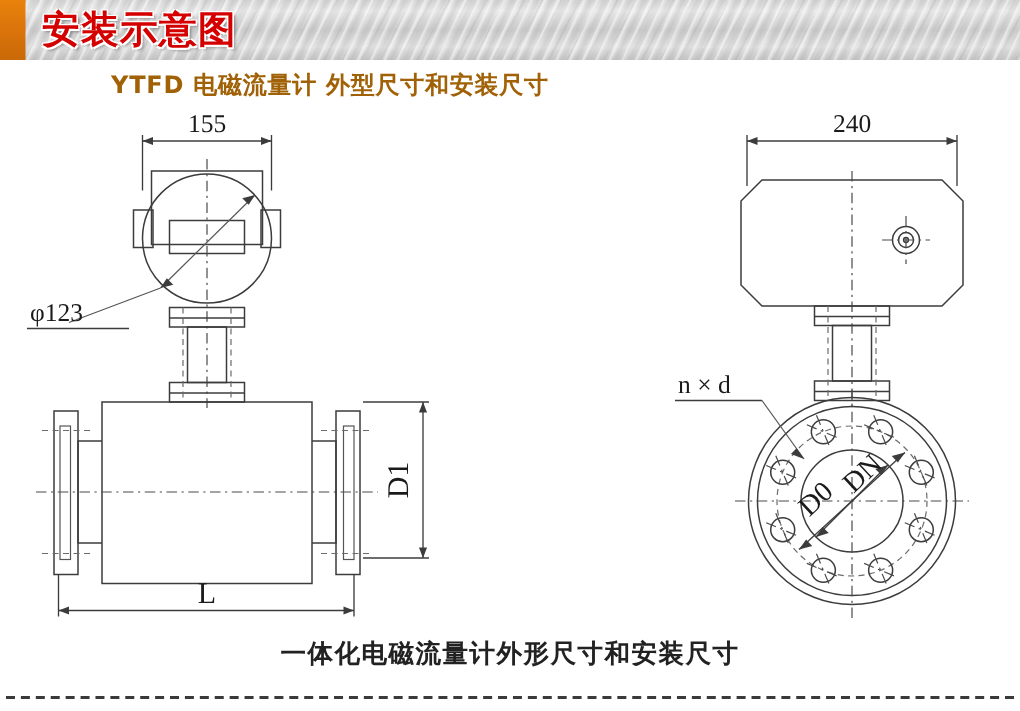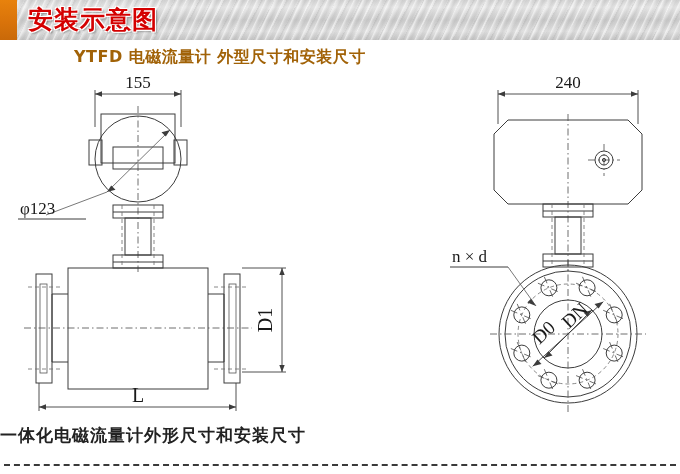--- a/index.html
+++ b/index.html
@@ -76,20 +76,21 @@
     position: absolute;
     left: 0; top: 72px;
     width: 572px; height: 350px;
   }
 
   
   #caption {
     position: absolute;
     left: 0; top: 424px;
     width: 680px;
+    text-align: center;
     font-family: "DejaVu Sans", "Liberation Sans", sans-serif;
     font-size: 17px;
     font-weight: bold;
     color: #222222;
     letter-spacing: 1px;
   }
   #footer-rule {
     position: absolute;
     left: 4px; top: 464px;
     width: 672px;

